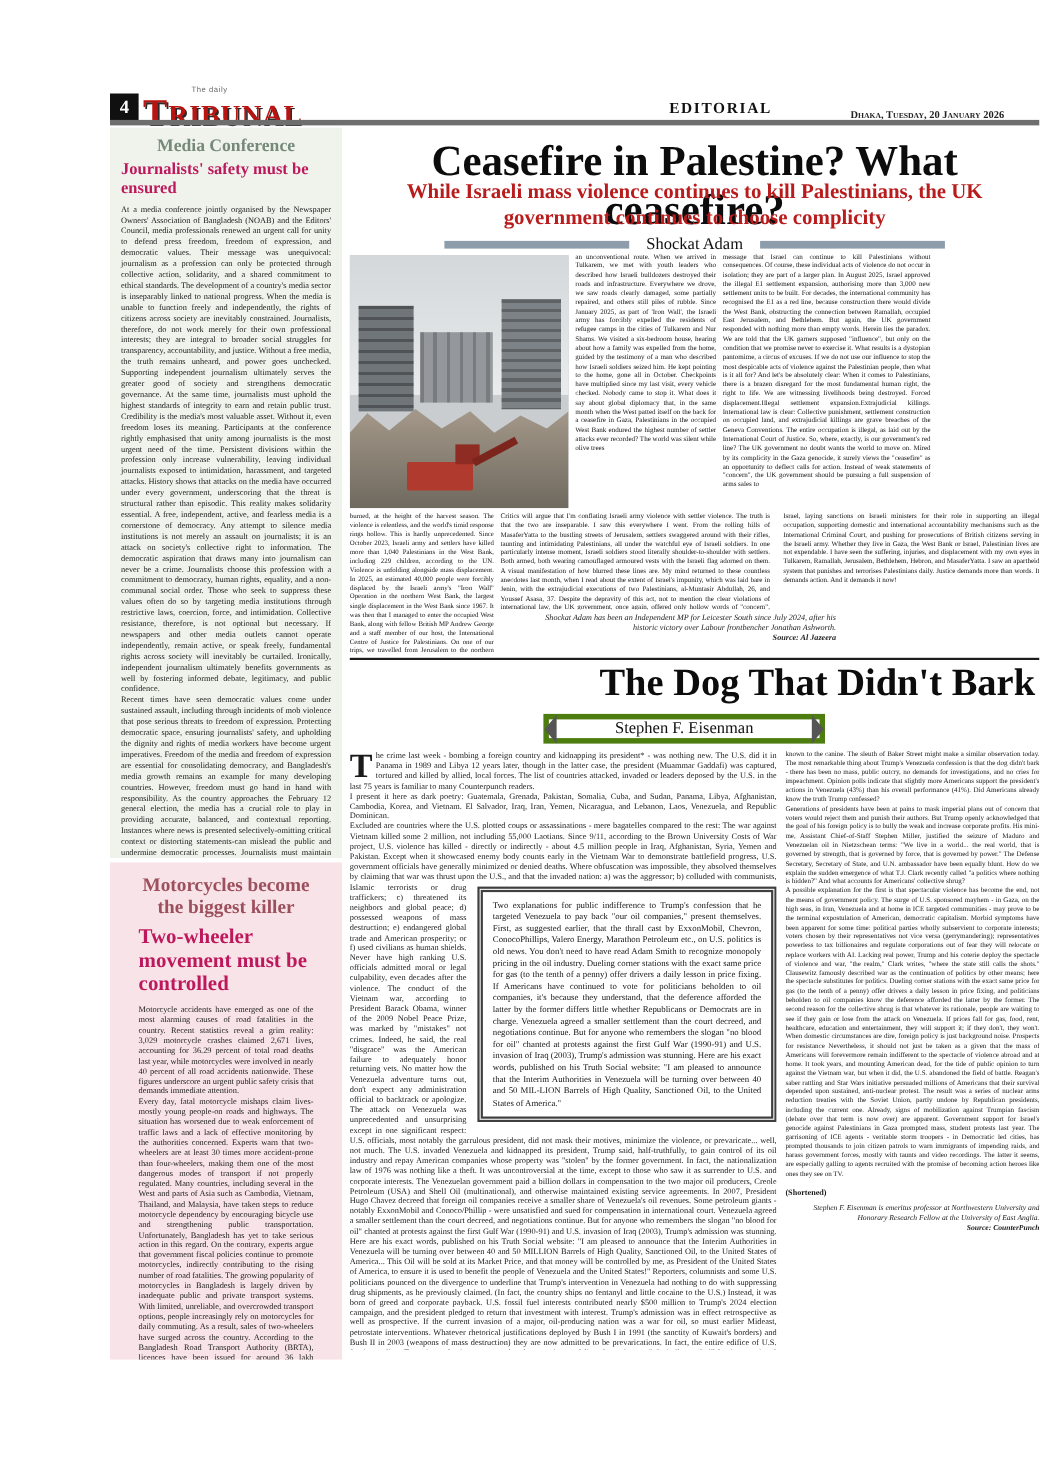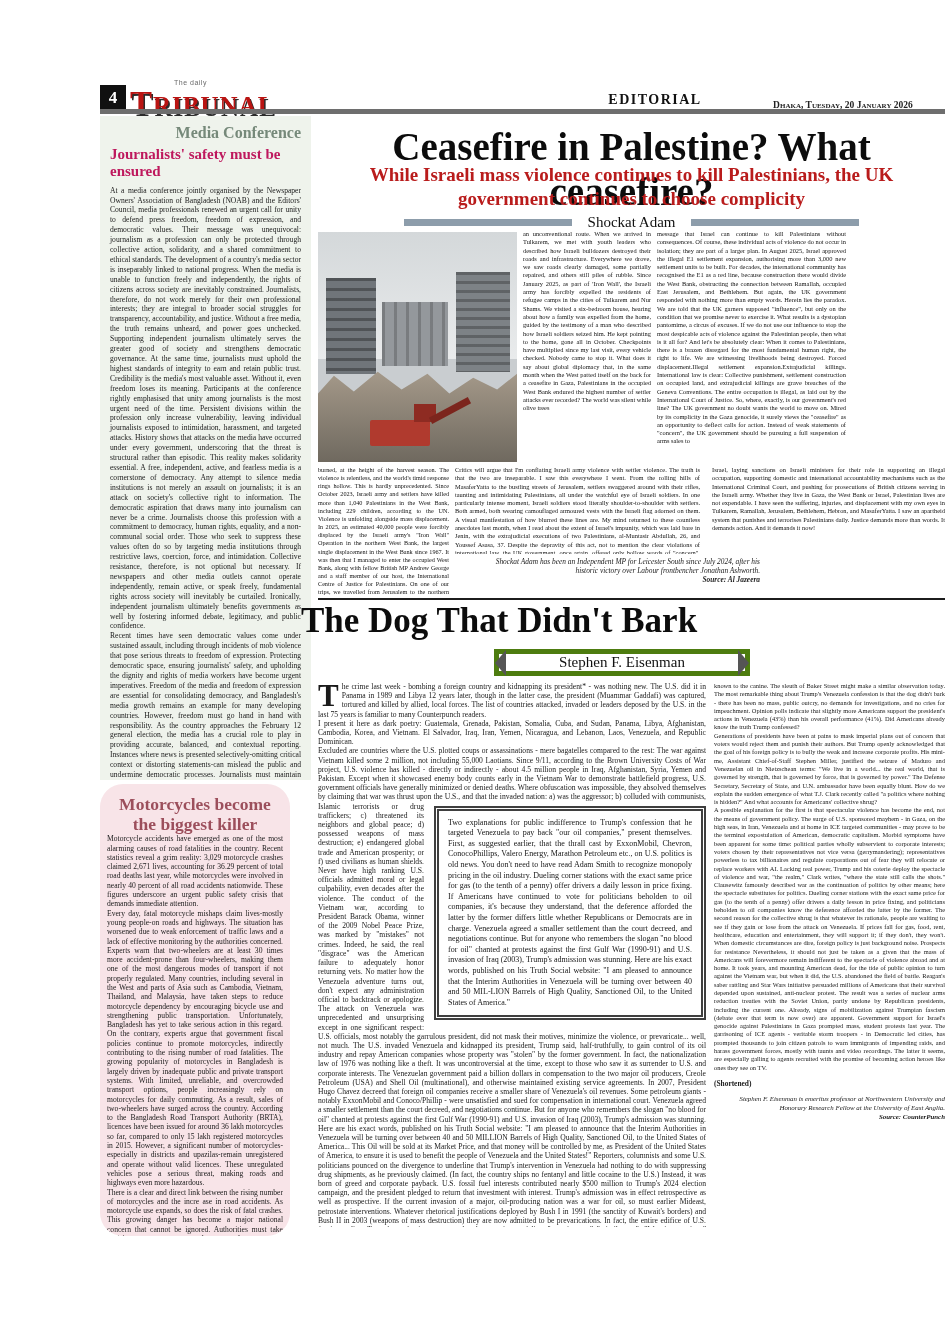--- a/index.html
+++ b/index.html
@@ -17,22 +17,22 @@
   .logo-top { position:absolute; left:44px; top:1px; font-family:"Liberation Sans",sans-serif; font-size:7px; color:#6a6a6a; letter-spacing:.5px; }
   .logo-text { position:absolute; left:0; top:7px; font-weight:bold; color:#b91412; font-size:25px; letter-spacing:1px;
                text-shadow:1.5px 1.5px 0 #2b2b2b; font-family:"Liberation Serif",serif; }
   .logo-text .big { font-size:33px; }
   .section-title { left:575px; top:92px; width:160px; text-align:center; font-size:14px; font-weight:bold; letter-spacing:1.5px; color:#111; }
   .dateline { left:743px; top:100px; width:200px; text-align:center; font-size:9.5px; font-weight:bold; font-variant:small-caps; color:#222; }
   .head-rule { left:100px; top:109px; width:845px; height:5px; background:#6e6e6e; }
 
   
   .green-box { left:100px; top:116px; width:211px; height:664px; background:#eff3ec; padding:8px 10px; }
-  .pink-box  { left:100px; top:784px; width:190px; height:452px; background:#f8e4e8; padding:10px 7px;border-radius:23px; }
-  .kicker-green { text-align:right; font-size:16px; font-weight:bold; color:#76897a; }
+  .pink-box  { left:100px; top:784px; width:211px; height:452px; background:#f8e4e8; padding:10px 26px; }
+  .kicker-green { text-align:center; font-size:16px; font-weight:bold; color:#76897a; }
   .kicker-pink  { text-align:center; font-size:17.5px; font-weight:bold; color:#9c4f5c; line-height:1.15; }
   .side-headline { text-align:left; font-size:15px; font-weight:bold; color:#be185d; margin:4px 0 6px; line-height:1.12; }
   .side-headline.big { font-size:19px; margin:7px 0 8px; }
   .side-body { font-size:7.6px; line-height:9.9px; }
   .pink-box .side-body { line-height:9.3px; }
 
   
   .main-headline { left:318px; top:124px; width:627px; text-align:center; font-size:39px; color:#0c0c0c; }
   .main-subtitle { left:330px; top:163px; width:603px; text-align:center; font-size:19px; font-weight:bold; color:#b91c1c; line-height:1.25; }
   .author-row { left:318px; top:214px; width:627px; display:flex; align-items:center; justify-content:center; gap:16px; }
@@ -59,21 +59,21 @@
   .col-b { left:657px; top:230px; width:189px; height:232px; }
   .col-c { left:318px; top:466px; width:131px; height:130px; font-size:6.2px; line-height:8.15px; }
   .col-d { left:455px; top:466px; width:245px; height:88px; }
   .col-e { left:712px; top:466px; width:233px; height:88px; }
   .attribution { left:480px; top:557px; width:280px; text-align:right; font-style:italic; font-size:7.4px; line-height:9.2px; color:#222; }
   .attribution .src { font-weight:bold; }
 
   .section-rule { left:318px; top:598px; width:627px; height:2px; background:#1c1c1c; }
 
   
-  .dog-headline { left:301px; top:601px; width:627px; text-align:left; font-size:35px; color:#0c0c0c; }
+  .dog-headline { left:314px; top:601px; width:627px; text-align:right; font-size:35px; color:#0c0c0c; }
   .ribbon { left:494px; top:649px; width:256px; height:27px; border:5px solid #4d7c0f; background:#fff;
             display:flex; align-items:center; justify-content:center; }
   .ribbon::before { content:""; position:absolute; left:-15px; top:50%; transform:translateY(-50%);
                     border-style:solid; border-width:13px 11px; border-color:transparent #555 transparent transparent; }
   .ribbon::after  { content:""; position:absolute; right:-15px; top:50%; transform:translateY(-50%);
                     border-style:solid; border-width:13px 11px; border-color:transparent transparent transparent #555; }
   .ribbon-name { font-size:15px; color:#111; }
 
   .dog-left { left:318px; top:682px; width:388px; height:545px; font-size:7.6px; line-height:9.2px; }
   .dog-right { left:714px; top:682px; width:231px; height:548px; font-size:6.4px; line-height:8.3px; }
@@ -98,20 +98,21 @@
 
 <div class="abs green-box clip">
   <div class="kicker-green">Media Conference</div>
   <div class="side-headline">Journalists' safety must be ensured</div>
   <div class="side-body just prelines">At a media conference jointly organised by the Newspaper Owners' Association of Bangladesh (NOAB) and the Editors' Council, media professionals renewed an urgent call for unity to defend press freedom, freedom of expression, and democratic values. Their message was unequivocal: journalism as a profession can only be protected through collective action, solidarity, and a shared commitment to ethical standards. The development of a country's media sector is inseparably linked to national progress. When the media is unable to function freely and independently, the rights of citizens across society are inevitably constrained. Journalists, therefore, do not work merely for their own professional interests; they are integral to broader social struggles for transparency, accountability, and justice. Without a free media, the truth remains unheard, and power goes unchecked. Supporting independent journalism ultimately serves the greater good of society and strengthens democratic governance. At the same time, journalists must uphold the highest standards of integrity to earn and retain public trust. Credibility is the media's most valuable asset. Without it, even freedom loses its meaning. Participants at the conference rightly emphasised that unity among journalists is the most urgent need of the time. Persistent divisions within the profession only increase vulnerability, leaving individual journalists exposed to intimidation, harassment, and targeted attacks. History shows that attacks on the media have occurred under every government, underscoring that the threat is structural rather than episodic. This reality makes solidarity essential. A free, independent, active, and fearless media is a cornerstone of democracy. Any attempt to silence media institutions is not merely an assault on journalists; it is an attack on society's collective right to information. The democratic aspiration that draws many into journalism can never be a crime. Journalists choose this profession with a commitment to democracy, human rights, equality, and a non-communal social order. Those who seek to suppress these values often do so by targeting media institutions through restrictive laws, coercion, force, and intimidation. Collective resistance, therefore, is not optional but necessary. If newspapers and other media outlets cannot operate independently, remain active, or speak freely, fundamental rights across society will inevitably be curtailed. Ironically, independent journalism ultimately benefits governments as well by fostering informed debate, legitimacy, and public confidence.
 Recent times have seen democratic values come under sustained assault, including through incidents of mob violence that pose serious threats to freedom of expression. Protecting democratic space, ensuring journalists' safety, and upholding the dignity and rights of media workers have become urgent imperatives. Freedom of the media and freedom of expression are essential for consolidating democracy, and Bangladesh's media growth remains an example for many developing countries. However, freedom must go hand in hand with responsibility. As the country approaches the February 12 general election, the media has a crucial role to play in providing accurate, balanced, and contextual reporting. Instances where news is presented selectively-omitting critical context or distorting statements-can mislead the public and undermine democratic processes. Journalists must maintain objectivity and professionalism to contribute positively to the electoral and political process by delivering authentic and verified information. Journalism is a noble profession, and its role in strengthening democratic institutions through fact-based reporting, transparency, and accountability is more important now than ever. While Bangladesh enjoys a relatively expanded media landscape compared to many neighbouring countries, freedom exercised without responsibility can harm both society and the state. The mass media, often described as the fourth pillar of the state, complements democracy; without transparency and press freedom, democratic systems cannot function or survive.</div>
 </div>
 
 <div class="abs pink-box clip">
   <div class="kicker-pink">Motorcycles become the biggest killer</div>
+  <div class="side-headline big">Two-wheeler movement must be controlled</div>
   <div class="side-body just prelines">Motorcycle accidents have emerged as one of the most alarming causes of road fatalities in the country. Recent statistics reveal a grim reality: 3,029 motorcycle crashes claimed 2,671 lives, accounting for 36.29 percent of total road deaths last year, while motorcycles were involved in nearly 40 percent of all road accidents nationwide. These figures underscore an urgent public safety crisis that demands immediate attention.
 Every day, fatal motorcycle mishaps claim lives-mostly young people-on roads and highways. The situation has worsened due to weak enforcement of traffic laws and a lack of effective monitoring by the authorities concerned. Experts warn that two-wheelers are at least 30 times more accident-prone than four-wheelers, making them one of the most dangerous modes of transport if not properly regulated. Many countries, including several in the West and parts of Asia such as Cambodia, Vietnam, Thailand, and Malaysia, have taken steps to reduce motorcycle dependency by encouraging bicycle use and strengthening public transportation. Unfortunately, Bangladesh has yet to take serious action in this regard. On the contrary, experts argue that government fiscal policies continue to promote motorcycles, indirectly contributing to the rising number of road fatalities. The growing popularity of motorcycles in Bangladesh is largely driven by inadequate public and private transport systems. With limited, unreliable, and overcrowded transport options, people increasingly rely on motorcycles for daily commuting. As a result, sales of two-wheelers have surged across the country. According to the Bangladesh Road Transport Authority (BRTA), licences have been issued for around 36 lakh motorcycles so far, compared to only 15 lakh registered motorcycles in 2015. However, a significant number of motorcycles-especially in districts and upazilas-remain unregistered and operate without valid licences. These unregulated vehicles pose a serious threat, making roads and highways even more hazardous.
 There is a clear and direct link between the rising number of motorcycles and the incre ase in road accidents. As motorcycle use expands, so does the risk of fatal crashes. This growing danger has become a major national concern that cannot be ignored. Authorities must take decisive measures to control motorcycle movement, which has been blamed for causing the highest number of road traffic crashes and fatalities. Key questions must be addressed urgently: Are roads and highways safe for motorcycles? Are traffic rules being followed? Do motorcycles meet fitness standards? Are riders properly trained and licensed?
 If motorcycles continue to ply roads unchecked, the situation is likely to worsen in the coming days. Alongside traffic police, relevant authorities and local administrations must step up enforcement, ensure registration and licensing, and raise public awareness to prevent deadly crashes.</div>
 </div>
 
 <h1 class="abs main-headline">Ceasefire in Palestine? What ceasefire?</h1>
 <div class="abs main-subtitle">While Israeli mass violence continues to kill Palestinians, the UK government continues to choose complicity</div>
 
 <div class="abs author-row">

